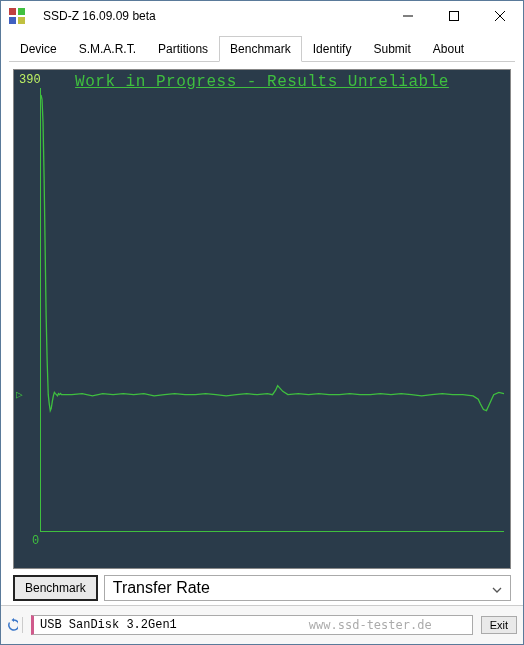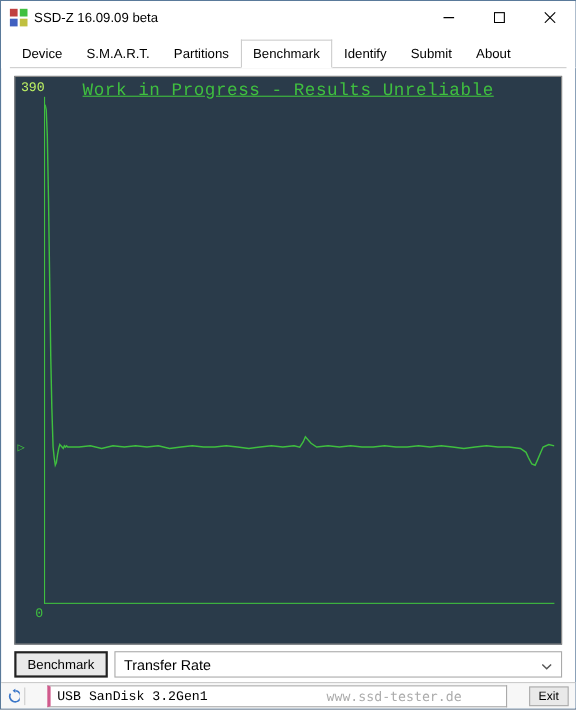--- a/index.html
+++ b/index.html
@@ -1,18 +1,18 @@
 <!DOCTYPE html>
 <html><head>
 <meta charset="utf-8">
 <style>
 * { margin: 0; padding: 0; box-sizing: border-box; }
 body { font-family: 'Segoe UI', Tahoma, sans-serif; font-size: 12px; background: #fff; width: 524px; height: 645px; overflow: hidden; }
 .window { width: 524px; height: 645px; background: #fff; border: 1px solid #5a7a9a; display: flex; flex-direction: column; }
-.titlebar { height: 30px; display: flex; align-items: center; padding: 0 0 0 8px; background: #fff; }
+.titlebar { height: 30px; display: flex; align-items: center; padding: 0 0 0 8px; background: #fff; gap: 12px; }
 .app-icon { width: 16px; height: 16px; margin-right: 6px; position: relative; }
 .app-icon .sq { position: absolute; width: 7px; height: 7px; }
 .app-icon .tl { top: 0; left: 0; background: #c04040; }
 .app-icon .tr { top: 0; right: 0; background: #40c040; }
 .app-icon .bl { bottom: 0; left: 0; background: #4060c0; }
 .app-icon .br { bottom: 0; right: 0; background: #c0c040; }
 .title { flex: 1; font-size: 12px; color: #000; }
 .win-buttons { display: flex; height: 100%; }
 .win-btn { width: 46px; display: flex; align-items: center; justify-content: center; cursor: pointer; }
 .tabstrip { display: flex; padding: 4px 8px 0 8px; background: #fff; border-bottom: 1px solid #fff; }
@@ -23,22 +23,22 @@
 .chart-box { flex: 1; background: #2a3b4a; border: 1px solid #888; position: relative; font-family: 'Consolas','Courier New',monospace; }
 .chart-title { position: absolute; top: 3px; left: 0; right: 0; text-align: center; color: #3fbf3f; font-size: 16px; letter-spacing: 0.5px; text-decoration: underline; }
 .y-max { position: absolute; top: 3px; left: 5px; color: #bef264; font-size: 12px; }
 .y-min { position: absolute; bottom: 20px; left: 18px; color: #3fbf3f; font-size: 12px; }
 .stats { position: absolute; bottom: 4px; left: 26px; color: #3fbf3f; font-size: 12px; }
 .marker { position: absolute; left: 2px; color: #3fbf3f; font-size: 11px; }
 .plot { position: absolute; top: 18px; left: 26px; right: 6px; bottom: 36px; border-left: 1px solid #3fbf3f; border-bottom: 1px solid #3fbf3f; }
 .plot svg { width: 100%; height: 100%; display: block; }
 .controls { display: flex; gap: 6px; margin-top: 6px; }
 .btn-bench { padding: 3px 10px; border: 2px solid #222; background: #e9e9e9; font-size: 12px; cursor: pointer; }
-.dropdown { flex: 1; display: flex; align-items: center; justify-content: space-between; padding: 3px 8px; border: 1px solid #aaa; background: #fff; font-size: 13px; cursor: pointer; }
-.statusbar { height: 24px; border-top: 1px solid #ccc; display: flex; align-items: center; padding: 0 6px; gap: 20px; background: #f7f7f7; }
+.dropdown { flex: 1; display: flex; align-items: center; justify-content: space-between; padding: 3px 8px; border: 1px solid #aaa; background: #fff; font-size: 16px; cursor: pointer; }
+.statusbar { height: 39px; border-top: 1px solid #ccc; display: flex; align-items: center; padding: 0 6px; gap: 8px; background: #f7f7f7; }
 .sb-icon { width: 16px; height: 16px; display: flex; align-items: center; justify-content: center; color: #3a76c8; border-right: 1px solid #ccc; padding-right: 4px; }
 .sb-drive { flex: 1; border: 1px solid #aaa; background:#fff; border-left: 3px solid #d05a8c; padding: 2px 6px; font-family: 'Consolas','Courier New',monospace; font-size: 12px; position: relative; }
 .watermark { position: absolute; right: 40px; color: #888; font-family: 'Consolas',monospace; font-size: 12px; opacity: 0.7; }
 .sb-btn { border: 1px solid #aaa; background: #e9e9e9; padding: 2px 8px; font-size: 11px; cursor: pointer; }
 </style>
 </head>
 <body>
 
 <div class="window">
   <div class="titlebar">

